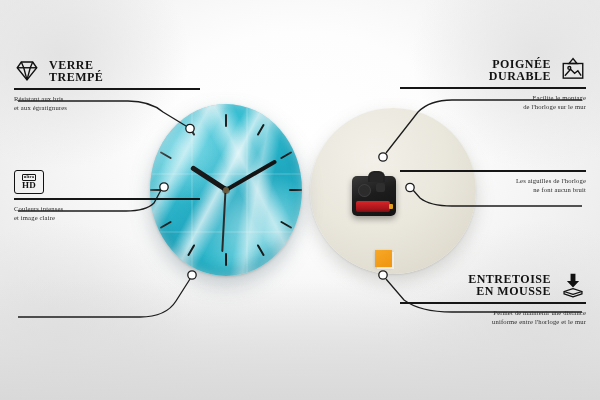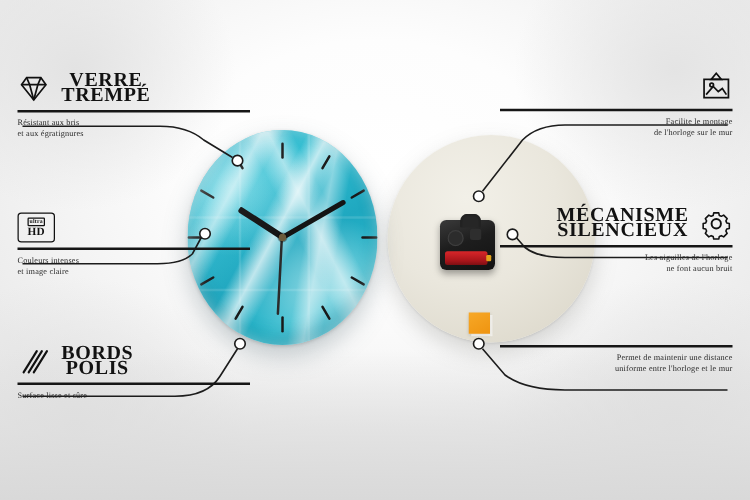--- a/index.html
+++ b/index.html
@@ -88,22 +88,22 @@
   svg.leaders circle{fill:#ffffff;stroke:#1c1c1c;stroke-width:1.3;}
 
   
   .feat{position:absolute;width:186px;}
   .feat.left{left:14px;text-align:left;}
   .feat.right{right:14px;text-align:right;}
   .feat .head{display:flex;align-items:center;gap:9px;}
   .feat.right .head{flex-direction:row-reverse;}
   .feat .title{
     font-family:"Liberation Serif", serif;
-    font-weight:bold;font-size:16px;line-height:12.5px;letter-spacing:.5px;
-    color:#121212;text-transform:uppercase;text-align:center;
+    font-weight:bold;font-size:12px;line-height:12.5px;letter-spacing:.5px;
+    color:#121212;text-transform:uppercase;
   }
   .feat .rule{height:1.6px;background:#161616;margin:4px 0 4px 0;width:100%;}
   .feat .desc{
     font-family:"Liberation Serif", serif;
     font-size:6.6px;line-height:9px;color:#2a2a2a;letter-spacing:.15px;
   }
   .ic{width:26px;height:26px;flex:0 0 26px;color:#111;}
   .ic svg{display:block;width:26px;height:26px;}
   .hdicon{width:28px;height:22px;flex:0 0 28px;border:1.6px solid #111;border-radius:3px;
     display:flex;flex-direction:column;align-items:center;justify-content:center;line-height:1;}
@@ -235,80 +235,66 @@
       <span class="title">
         <br>
       </span>
     </div>
     <div class="rule"></div>
     <div class="desc">
       <span>Couleurs intenses</span><br><span>et image claire</span>
     </div>
   </div>
 
-  <div class="feat left" style="top:276px">
-    <div class="head">
-      <span class="ic">
-        <svg viewBox="0 0 32 32">
-            <g fill="none" stroke="currentColor" stroke-width="2.1" stroke-linecap="round">
-          <path d="M6 27 L19 6"></path>
-              <path d="M11 27 L24 6"></path>
-              <path d="M16 27 L29 6"></path>
-        </g>
-          </svg>
-      </span>
-      <span class="title">
-        <span>BORDS</span><br><span>POLIS</span>
-      </span>
-    </div>
-    <div class="rule"></div>
-    <div class="desc">
-      <span>Surface lisse et sûre</span>
-    </div>
-  </div>
 
   <div class="feat right" style="top:57px">
     <div class="head">
       <span class="ic">
         <svg viewBox="0 0 32 32">
           <g fill="none" stroke="currentColor" stroke-width="1.7">
             <rect x="4" y="8" width="24" height="18"></rect>
             <path d="M16 2 L11 8 L21 8 Z"></path>
             <path d="M6 23 L13 15 L18 20 L22 17 L26 23"></path>
             <circle cx="11.5" cy="13.5" r="1.8"></circle>
           </g>
         </svg>
       </span>
+      <span class="title">
+        <span>POIGNÉE</span><br><span>DURABLE</span>
+      </span>
     </div>
     <div class="rule"></div>
     <div class="desc">
       <span>Facilite le montage</span><br><span>de l'horloge sur le mur</span>
     </div>
   </div>
 
   <div class="feat right" style="top:166px">
+    <div class="rule"></div>
+    <div class="desc">
+      <span>Les aiguilles de l'horloge</span><br><span>ne font aucun bruit</span>
+    </div>
+  </div>
+
+  <div class="feat right" style="top:272px">
     <div class="head">
       <span class="ic">
         <svg viewBox="0 0 32 32">
-          <g fill="none" stroke="currentColor" stroke-width="1.9" stroke-linejoin="round">
-            <path d="M13 3 h6 l.7 3.1 2.4 1 2.8-1.5 4.2 4.2 -1.5 2.8 1 2.4 3.1 .7 v6 l-3.1 .7 -1 2.4 1.5 2.8 -4.2 4.2 -2.8-1.5 -2.4 1 -.7 3.1 h-6 l-.7-3.1 -2.4-1 -2.8 1.5 -4.2-4.2 1.5-2.8 -1-2.4 -3.1-.7 v-6 l3.1-.7 1-2.4 -1.5-2.8 4.2-4.2 2.8 1.5 2.4-1 Z" transform="scale(.82) translate(3.5,3.5)"></path>
-            <circle cx="16" cy="16" r="4.6"></circle>
+          <g fill="currentColor">
+            <path d="M13 2 h6 v9 h4.5 L16 19 L8.5 11 H13 Z"></path>
+          </g>
+          <g fill="none" stroke="currentColor" stroke-width="1.6" stroke-linejoin="round">
+            <path d="M16 20.5 L27 24 L16 27.5 L5 24 Z"></path>
+            <path d="M5 24 v3 l11 3.5 11-3.5 v-3"></path>
           </g>
         </svg>
       </span>
       <span class="title">
-        <span>MÉCANISME</span><br><span>SILENCIEUX</span>
-      </span>
-    </div>
-    <div class="rule"></div>
-    <div class="desc">
-      <span>Les aiguilles de l'horloge</span><br><span>ne font aucun bruit</span>
-    </div>
-  </div>
-
-  <div class="feat right" style="top:272px">
+        <span>ENTRETOISE</span><br><span>EN MOUSSE</span>
+      </span>
+    </div>
     <div class="rule"></div>
     <div class="desc">
       <span>Permet de maintenir une distance</span><br><span>uniforme entre l'horloge et le mur</span>
     </div>
   </div>
 
 </div>
 
 </body></html>

